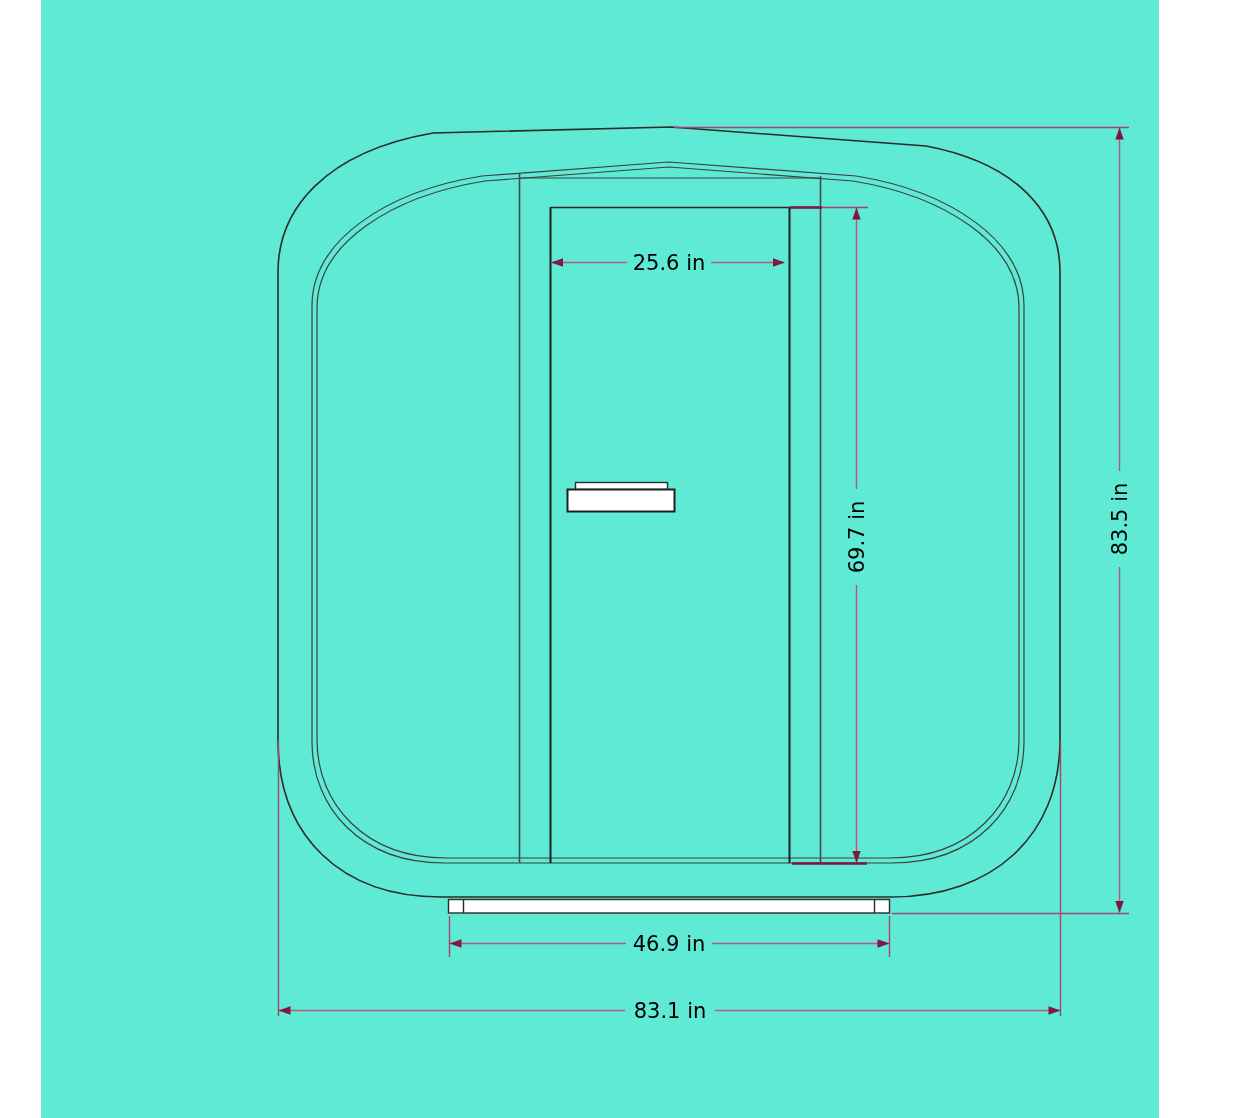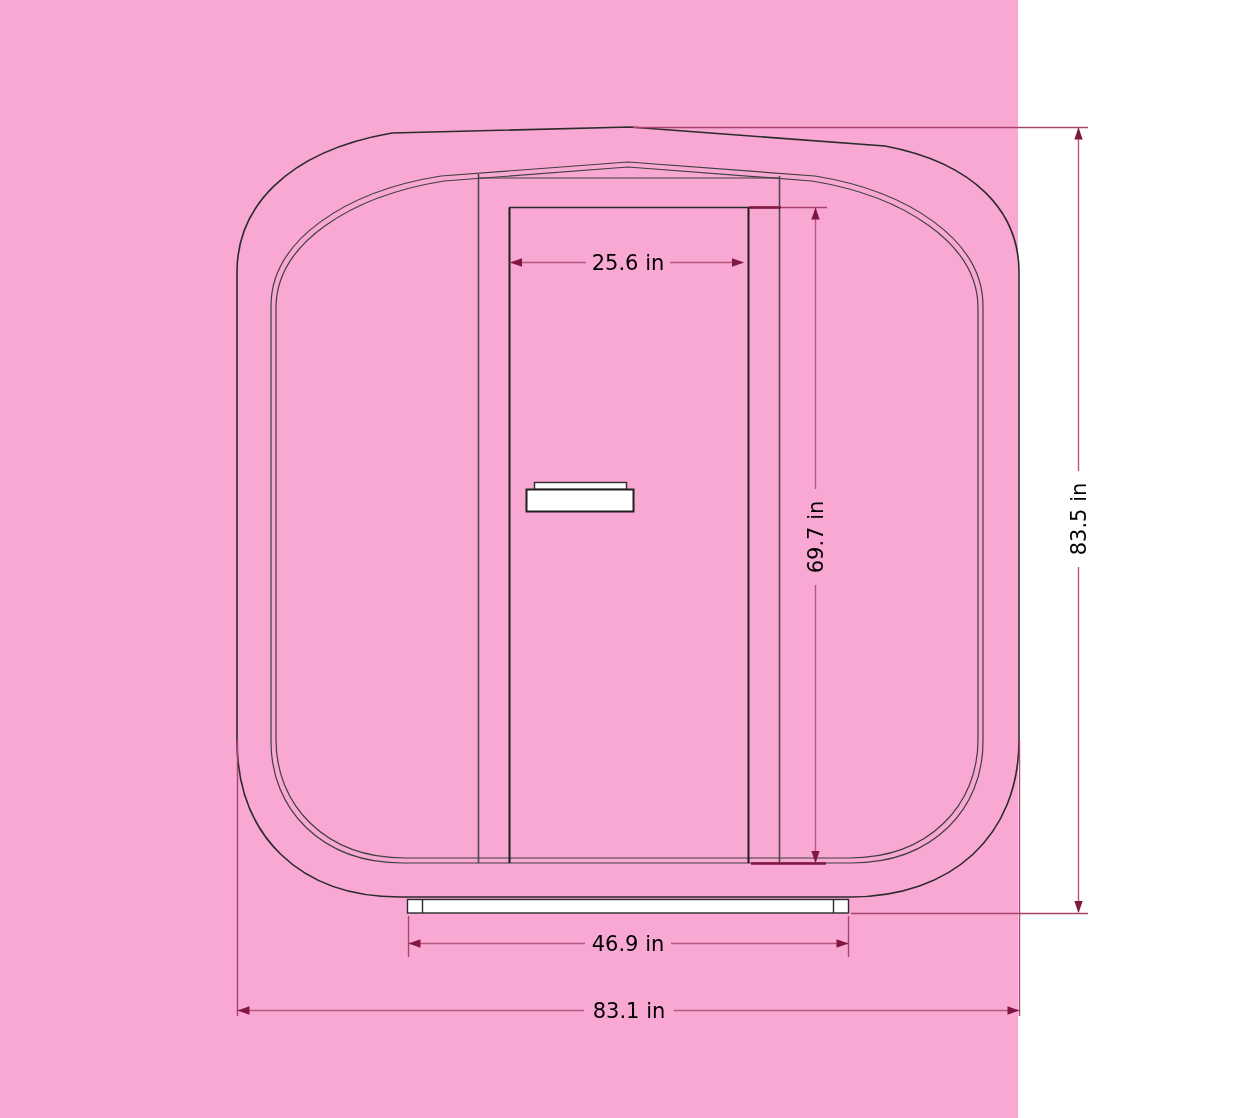--- a/index.html
+++ b/index.html
@@ -6,23 +6,24 @@
     margin: 0;
     padding: 0;
     background: #ffffff;
     width: 1254px;
     height: 1118px;
     overflow: hidden;
     font-family: "DejaVu Sans", "Liberation Sans", sans-serif;
   }
   .canvas {
     position: relative;
-    width: 1018px;
+    width: 1118px;
     height: 1118px;
-    background: #f9a8d4;
+    background: #5eead4;
+    margin-left: 41px;
   }
   svg { display: block; }
 
   
   .outline      { fill: none; stroke: #2b2b2b; stroke-width: 1.6; }
   .inner-line   { fill: none; stroke: #3f3f3f; stroke-width: 1.2; }
   .frame-line   { fill: none; stroke: #4a4a4a; stroke-width: 1.6; }
   .door-line    { fill: none; stroke: #1f1f1f; stroke-width: 2; }
   .detail-line  { fill: none; stroke: #2b2b2b; stroke-width: 1.4; }
   .white-fill   { fill: #ffffff; }

